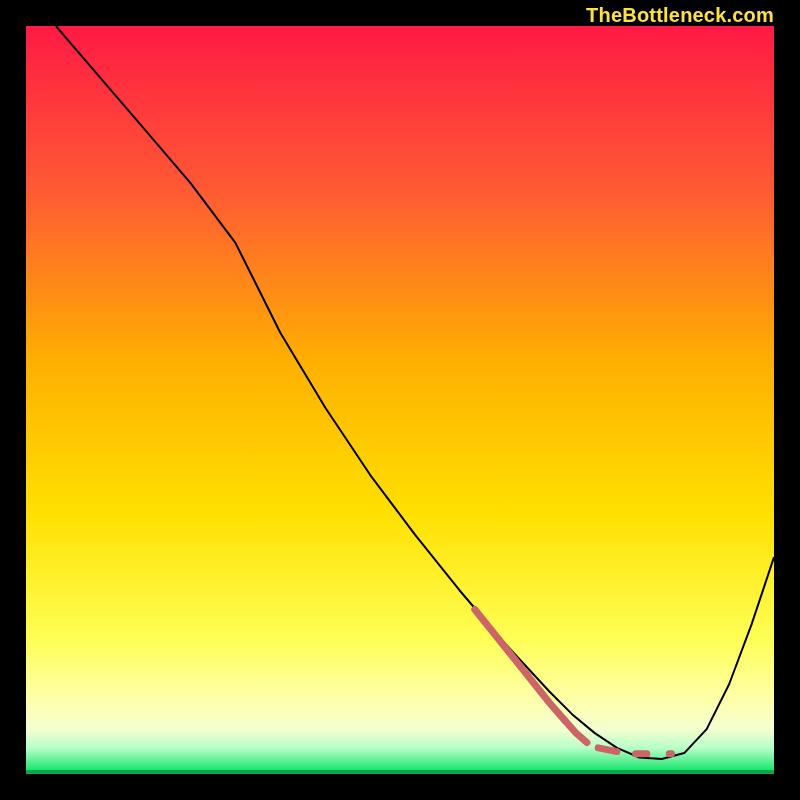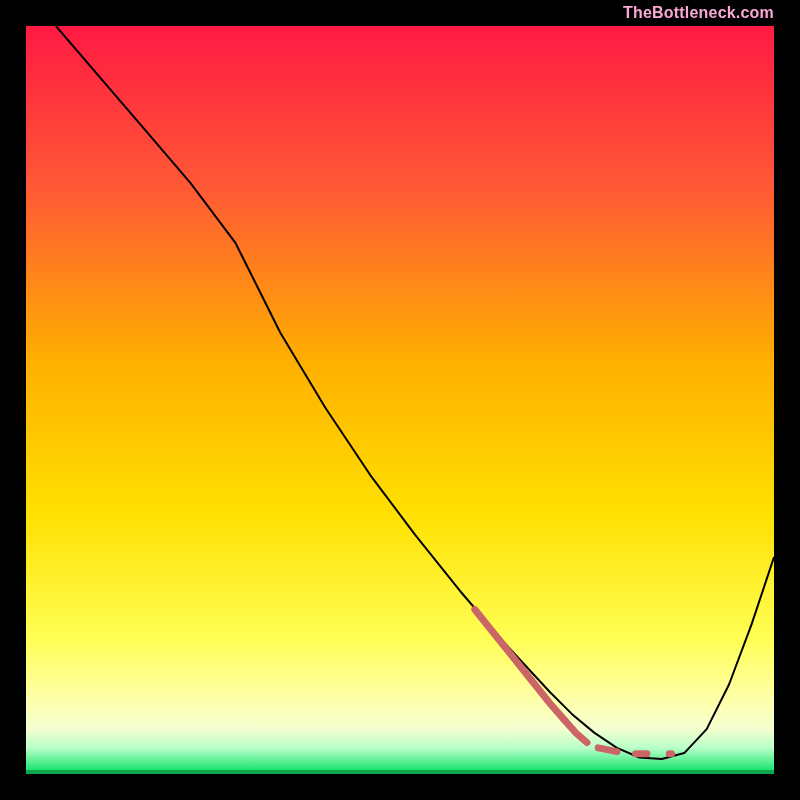--- a/index.html
+++ b/index.html
@@ -16,23 +16,23 @@
     left: 26px;
     width: 748px;
     height: 748px;
     overflow: hidden;
   }
   .watermark {
     position: absolute;
     top: 4px;
     right: 26px;
     font-family: Arial, Helvetica, sans-serif;
-    font-size: 16px;
+    font-size: 20px;
     font-weight: bold;
-    color: #f9a8d4;
+    color: #fde047;
     letter-spacing: 0.2px;
   }
   svg.lines {
     position: absolute;
     top: 0; left: 0;
     width: 748px; height: 748px;
     overflow: visible;
   }
 </style>
 </head>

